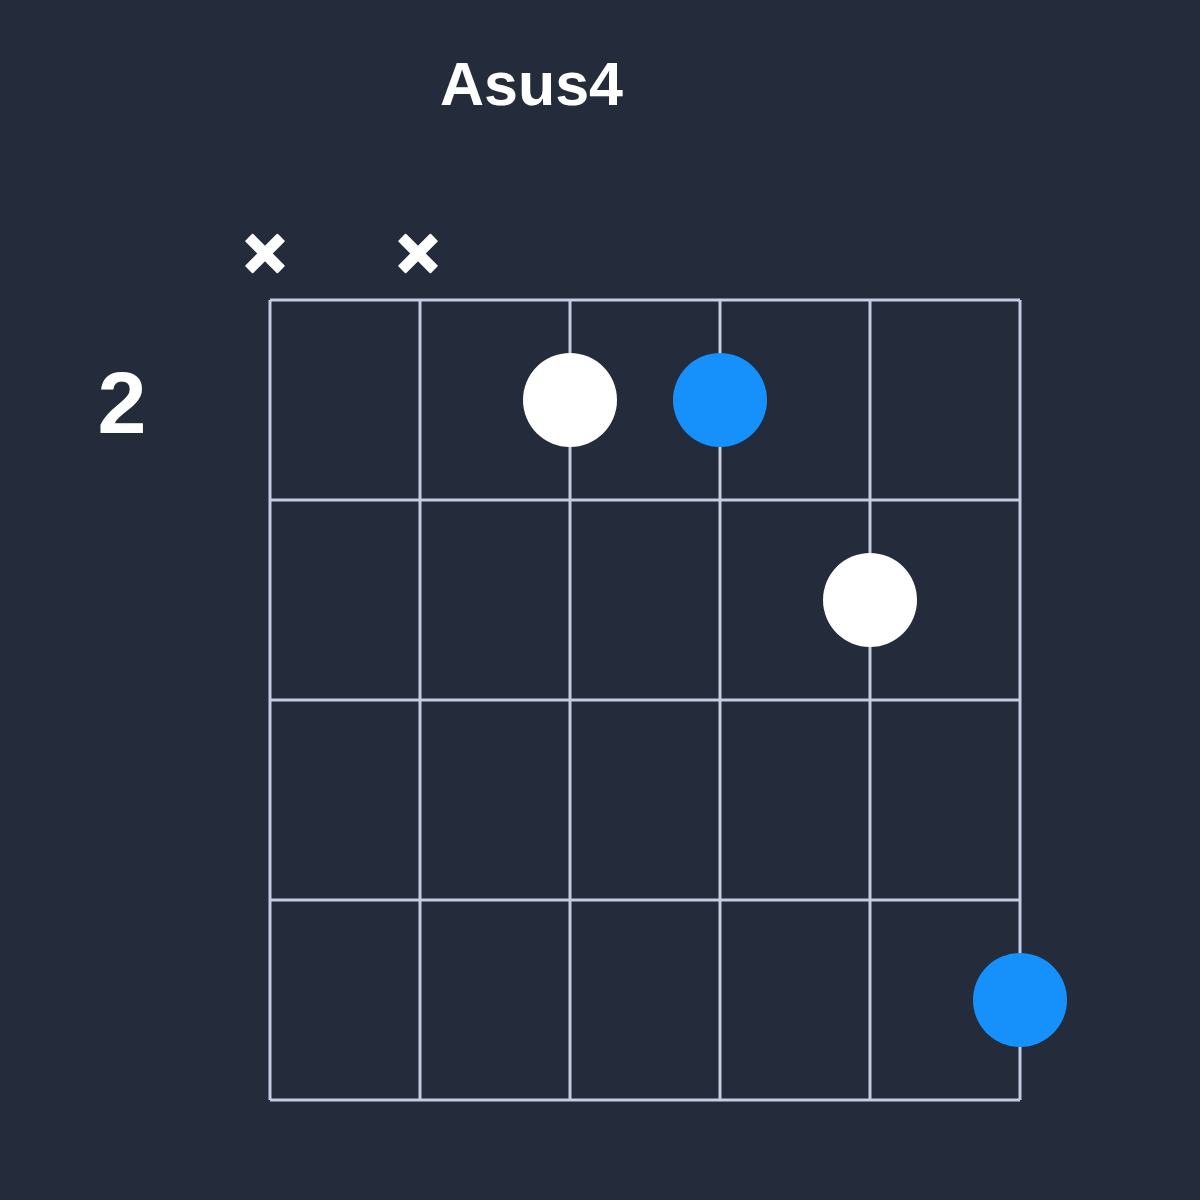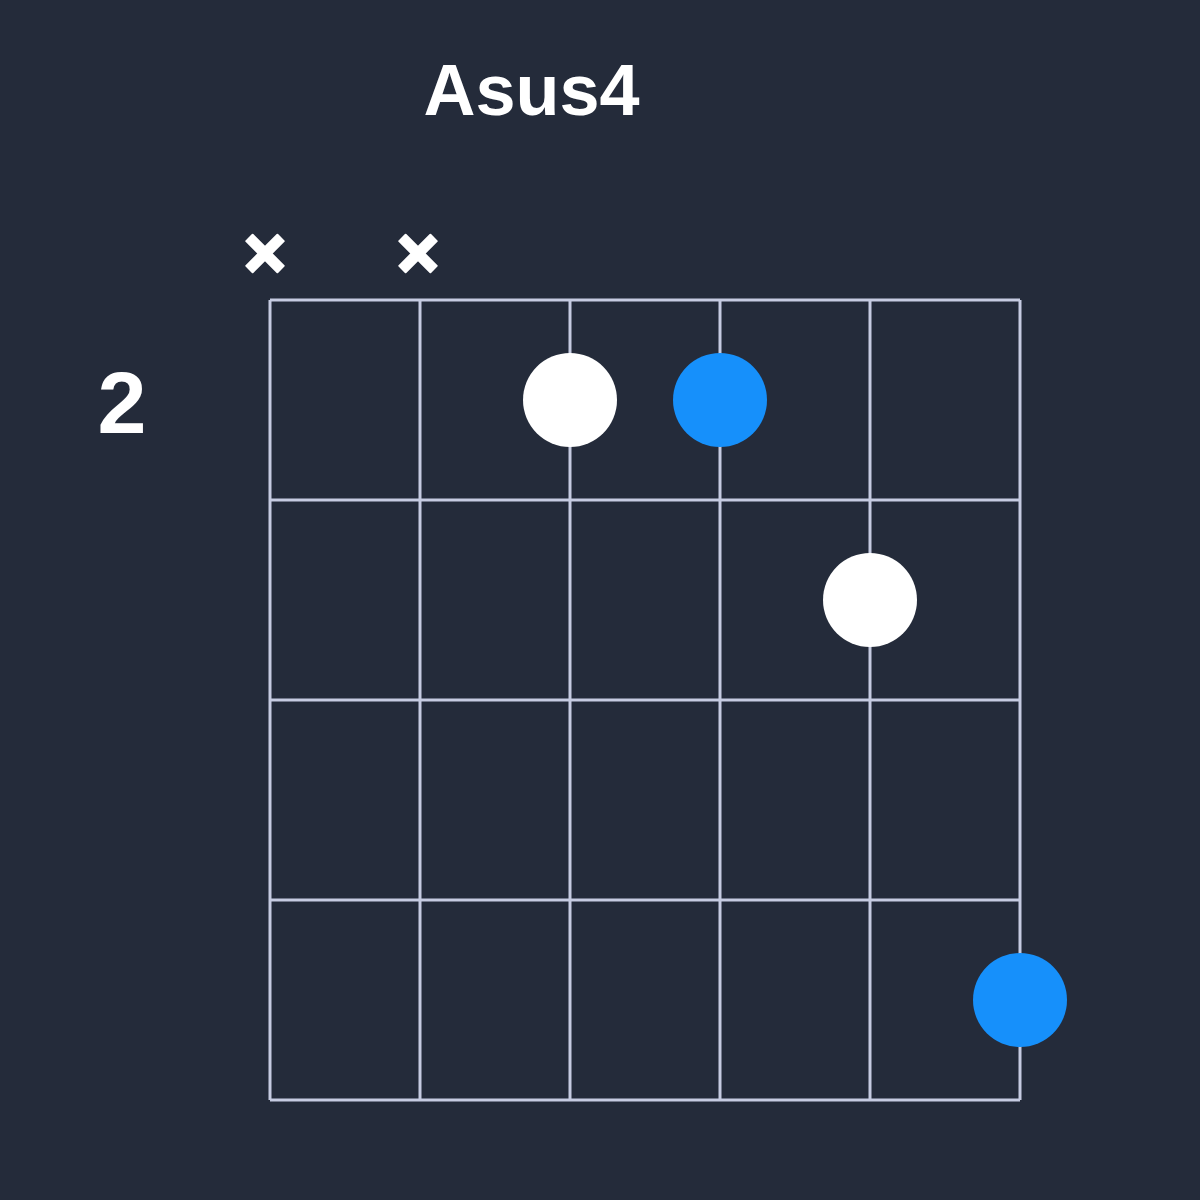--- a/index.html
+++ b/index.html
@@ -22,21 +22,21 @@
     width: 1200px;
     height: 1200px;
   }
 
   .chord-title {
     position: absolute;
     left: 0;
     top: 54px;
     width: 1063px;
     text-align: center;
-    font-size: 72px;
+    font-size: 61px;
     font-weight: bold;
     color: #ffffff;
     letter-spacing: 0px;
     line-height: 1.0;
     user-select: none;
   }
 
   .fret-label {
     position: absolute;
     color: #ffffff;

